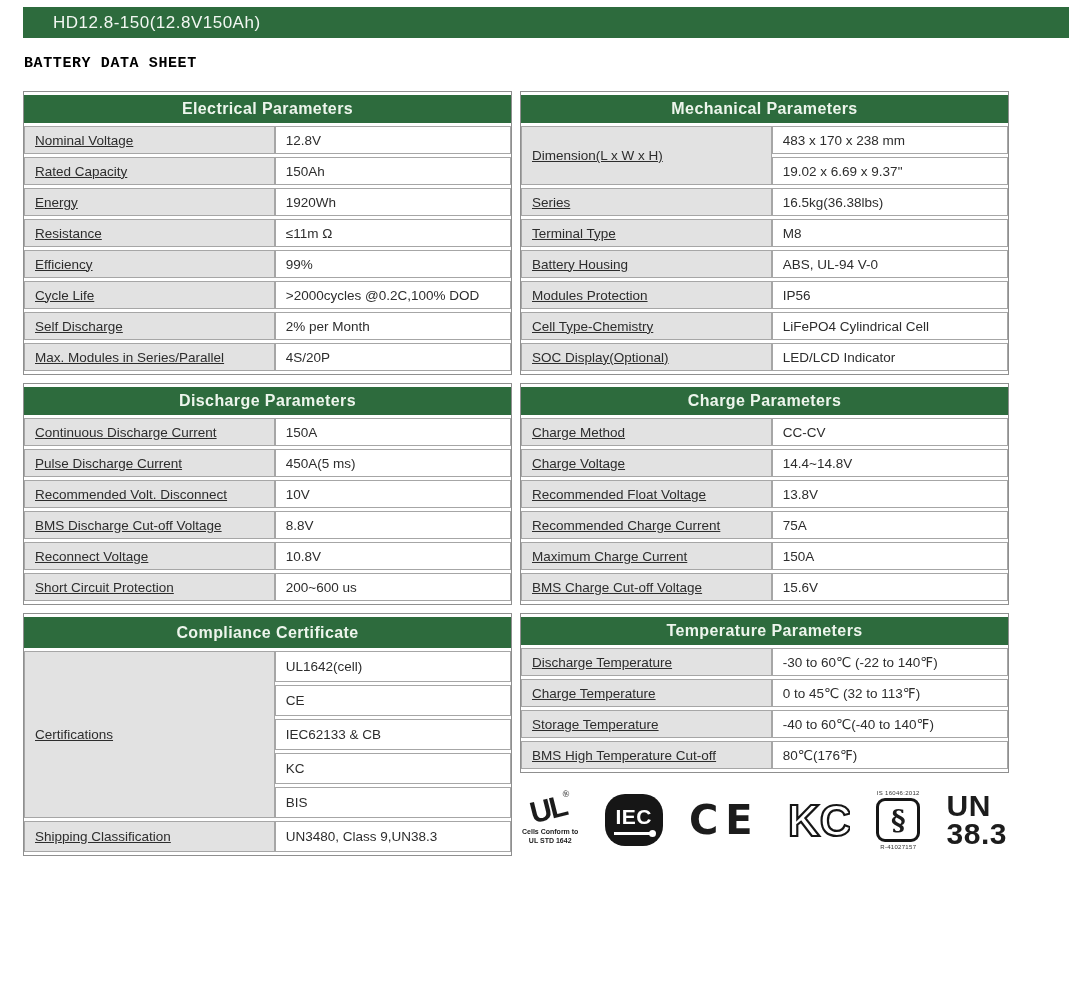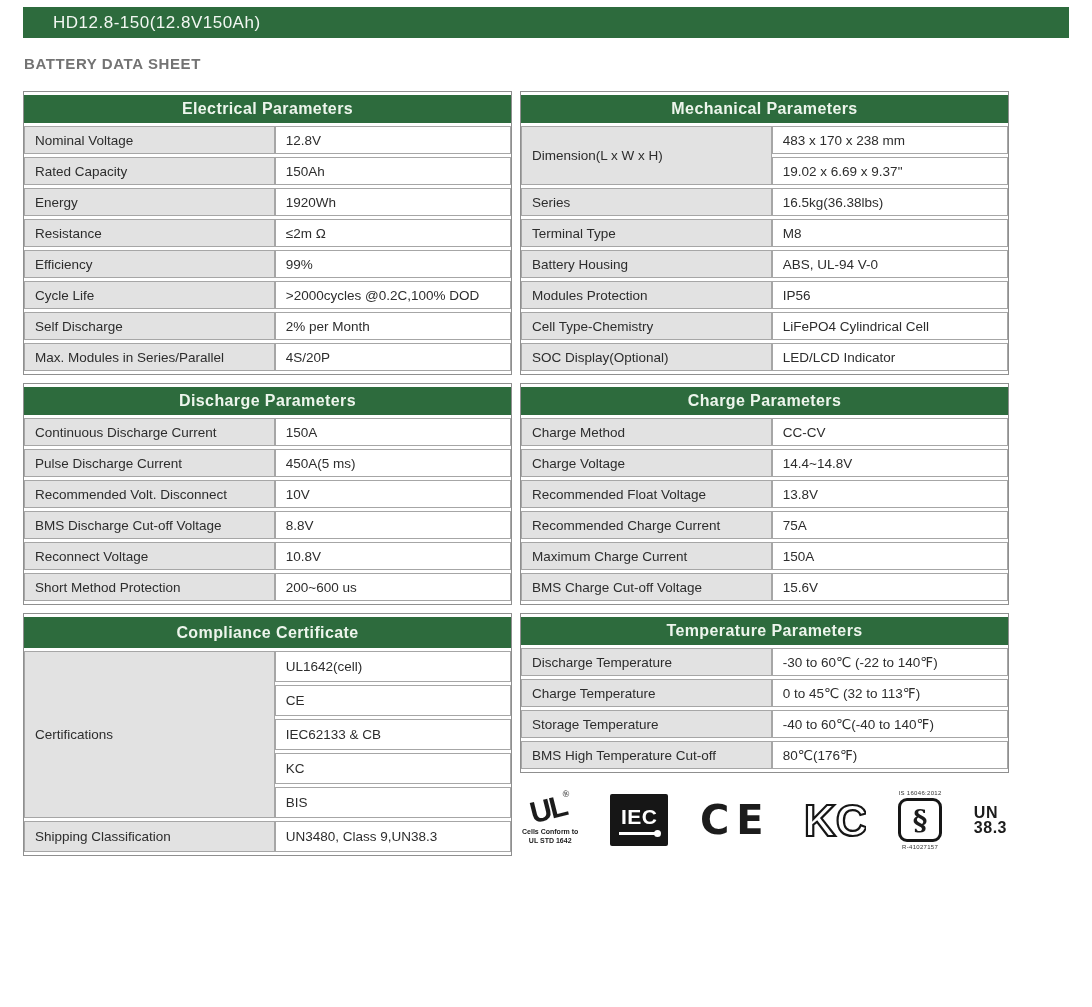--- a/index.html
+++ b/index.html
@@ -20,21 +20,22 @@
     line-height: 31px;
     padding-left: 30px;
     font-size: 17px;
     letter-spacing: 0.5px;
   }
   .subtitle {
     margin: 17px 0 19px 1px;
     font-size: 15px;
     font-weight: bold;
     letter-spacing: 0.6px;
-    color: #737373;
+    color: #000000;
+    font-family: Liberation Mono, monospace;
   }
 
   .grid {
     display: grid;
     grid-template-columns: 489px 489px;
     column-gap: 60px;
     row-gap: 33px;
     gap: 8px;
   }
 
@@ -57,21 +58,21 @@
     border: none;
   }
   table.ptable td {
     height: 28px;
     font-size: 13.5px;
     padding: 0 10px;
     border: 1px solid #a6a6a6;
     overflow: hidden;
     white-space: nowrap;
   }
-  td.lbl { background: #e2e2e2; border-right: none; }
+  td.lbl { background: #e2e2e2; border-right: none; text-decoration: underline; }
   td.val { background: #ffffff; padding-left: 12px; }
 
   
   .logos {
     margin-top: 11px;
     display: flex;
     justify-content: space-between;
     align-items: center;
     padding: 0 2px;
     height: 72px;
@@ -80,42 +81,42 @@
 
   .ul-mark {
     font-weight: 900; font-size: 30px; line-height: 1;
     transform: rotate(-14deg);
     letter-spacing: -2px;
   }
   .ul-reg { font-size: 9px; vertical-align: top; font-weight: 400; }
   .ul-cap { font-size: 7px; font-weight: bold; line-height: 1.25; text-align: center; margin-top: 4px; }
 
   .iec-box {
-    background: #161616; border-radius: 2px;
+    background: #161616; border-radius: 20px;
     width: 58px; height: 52px;
     display: flex; flex-direction: column; justify-content: center; align-items: center;
   }
   .iec-text { color: #ffffff; font-size: 21px; font-weight: bold; letter-spacing: 0.5px; line-height: 1; }
   .iec-bar { width: 40px; height: 3px; background: #ffffff; margin-top: 5px; position: relative; }
   .iec-dot { position: absolute; right: -2px; top: -2px; width: 7px; height: 7px; background: #ffffff; border-radius: 50%; }
 
   .ce-mark { font-size: 40px; font-weight: 600; letter-spacing: 7px; line-height: 1; font-family: "DejaVu Sans", sans-serif; }
 
   .kc-svg { display: block; }
 
   .bis-top, .bis-bottom { font-size: 6px; letter-spacing: 0.3px; color: #333; line-height: 1; }
   .bis-box {
     width: 44px; height: 44px;
     border: 3px solid #161616; border-radius: 9px;
     display: flex; align-items: center; justify-content: center;
     margin: 2px 0;
   }
   .bis-glyph { font-size: 28px; font-weight: bold; font-family: "DejaVu Serif", serif; }
 
-  .un-mark { font-weight: 800; line-height: 0.95; font-size: 16px; letter-spacing: 0.5px; }
+  .un-mark { font-weight: 800; line-height: 0.95; font-size: 30px; letter-spacing: 0.5px; }
 </style>
 </head>
 <body>
 
 <div class="page">
 
   <div class="title-bar">
     <span>HD12.8-150(12.8V150Ah)</span>
   </div>
 
@@ -139,21 +140,21 @@
       <tr>
             <td class="lbl">Rated Capacity</td>
             <td class="val">150Ah</td>
           </tr>
       <tr>
             <td class="lbl">Energy</td>
             <td class="val">1920Wh</td>
           </tr>
       <tr>
             <td class="lbl">Resistance</td>
-            <td class="val">≤2m Ω</td>
+            <td class="val">≤11m Ω</td>
           </tr>
       <tr>
             <td class="lbl">Efficiency</td>
             <td class="val">99%</td>
           </tr>
       <tr>
             <td class="lbl">Cycle Life</td>
             <td class="val">&gt;2000cycles @0.2C,100% DOD</td>
           </tr>
       <tr>
@@ -233,21 +234,21 @@
           </tr>
       <tr>
             <td class="lbl">BMS Discharge Cut-off Voltage</td>
             <td class="val">8.8V</td>
           </tr>
       <tr>
             <td class="lbl">Reconnect Voltage</td>
             <td class="val">10.8V</td>
           </tr>
       <tr>
-            <td class="lbl">Short Method Protection</td>
+            <td class="lbl">Short Circuit Protection</td>
             <td class="val">200~600 us</td>
           </tr>
     </tbody>
       </table>
 
     <table class="ptable">
       <colgroup>
           <col style="width:51.5%">
           <col>
         </colgroup>

